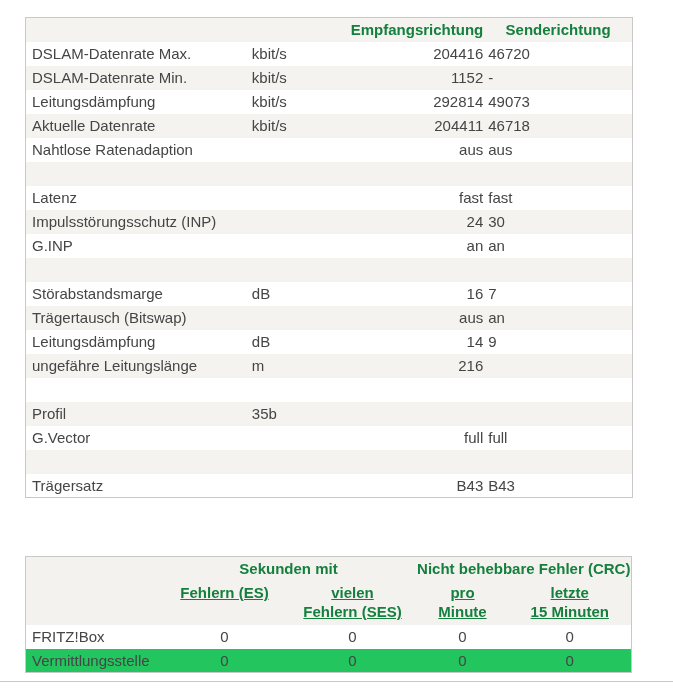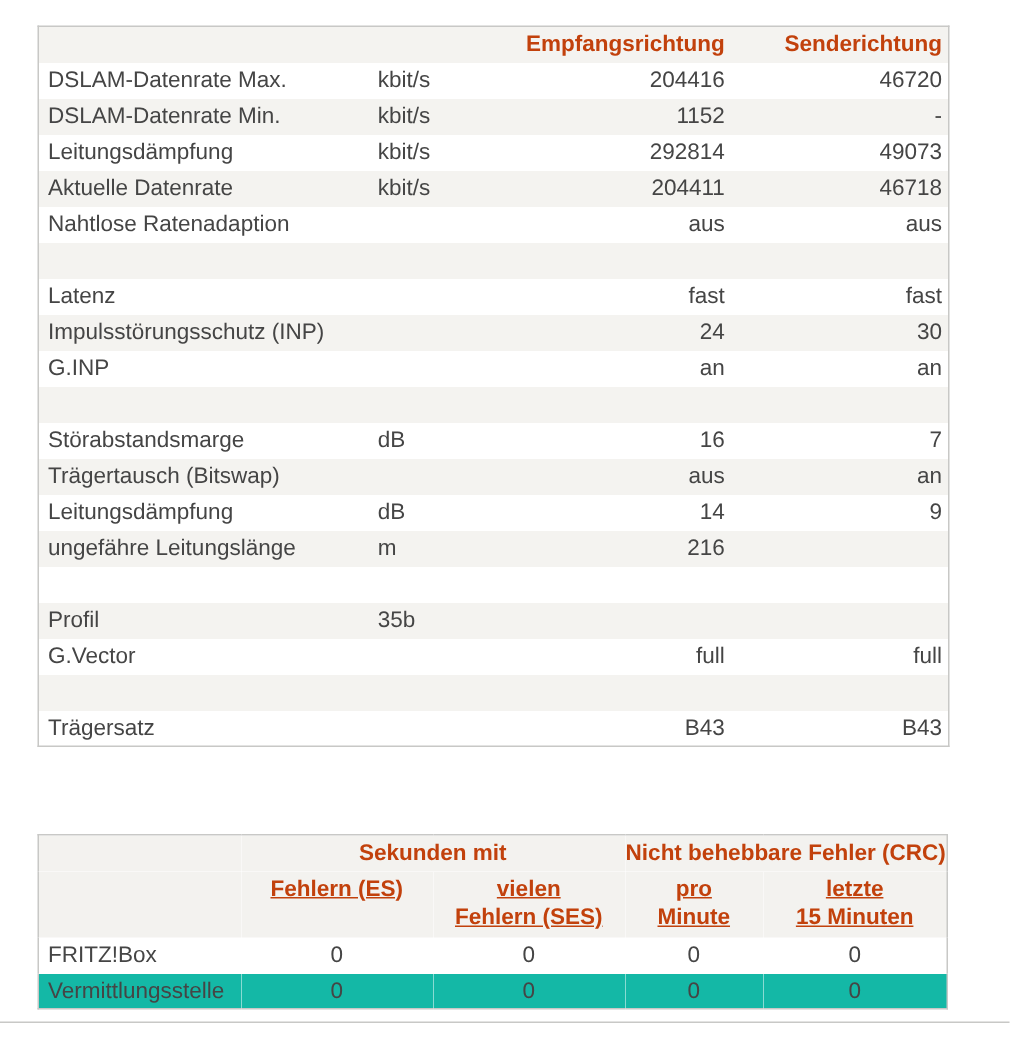--- a/index.html
+++ b/index.html
@@ -10,34 +10,34 @@
   table{
     border-collapse:collapse;table-layout:fixed;
     border:1px solid #c8c8c6;
     font-size:15px;color:#454545;
   }
   td,th{
     box-sizing:border-box;height:24px;padding:0;
     font-weight:normal;overflow:hidden;white-space:nowrap;
     vertical-align:middle;
   }
-  th{font-weight:bold;color:#c2410c;}
+  th{font-weight:bold;color:#15803d;}
 
   
   .dsl-table{position:absolute;left:25px;top:17px;width:608px;}
   .dsl-table tr:nth-child(odd){background:#f4f3f0;}
   .c-label{text-align:left;padding-left:6px;}
   .c-unit{text-align:left;padding-left:2px;margin-top:24px;}
   .c-rx{text-align:right;padding-right:5px;}
-  .c-tx{text-align:right;padding-right:4px;}
+  .c-tx{padding-right:4px;}
 
   
   .err-table{position:absolute;left:25px;top:556px;width:520px;}
   .err-table thead tr{background:#f3f2ef;}
-  .err-table tbody tr:nth-child(2){background:#14b8a6;}
+  .err-table tbody tr:nth-child(2){background:#22c55e;}
   .err-table .grp{text-align:center;}
   .err-table .sub{
     height:44px;text-align:center;vertical-align:top;
     padding-top:2px;line-height:19px;white-space:pre-line;text-decoration:underline;
   }
   .err-table .e-label{text-align:left;padding-left:6px;}
   .err-table .e-val{text-align:center;}
 
   
   .bottom-line{

